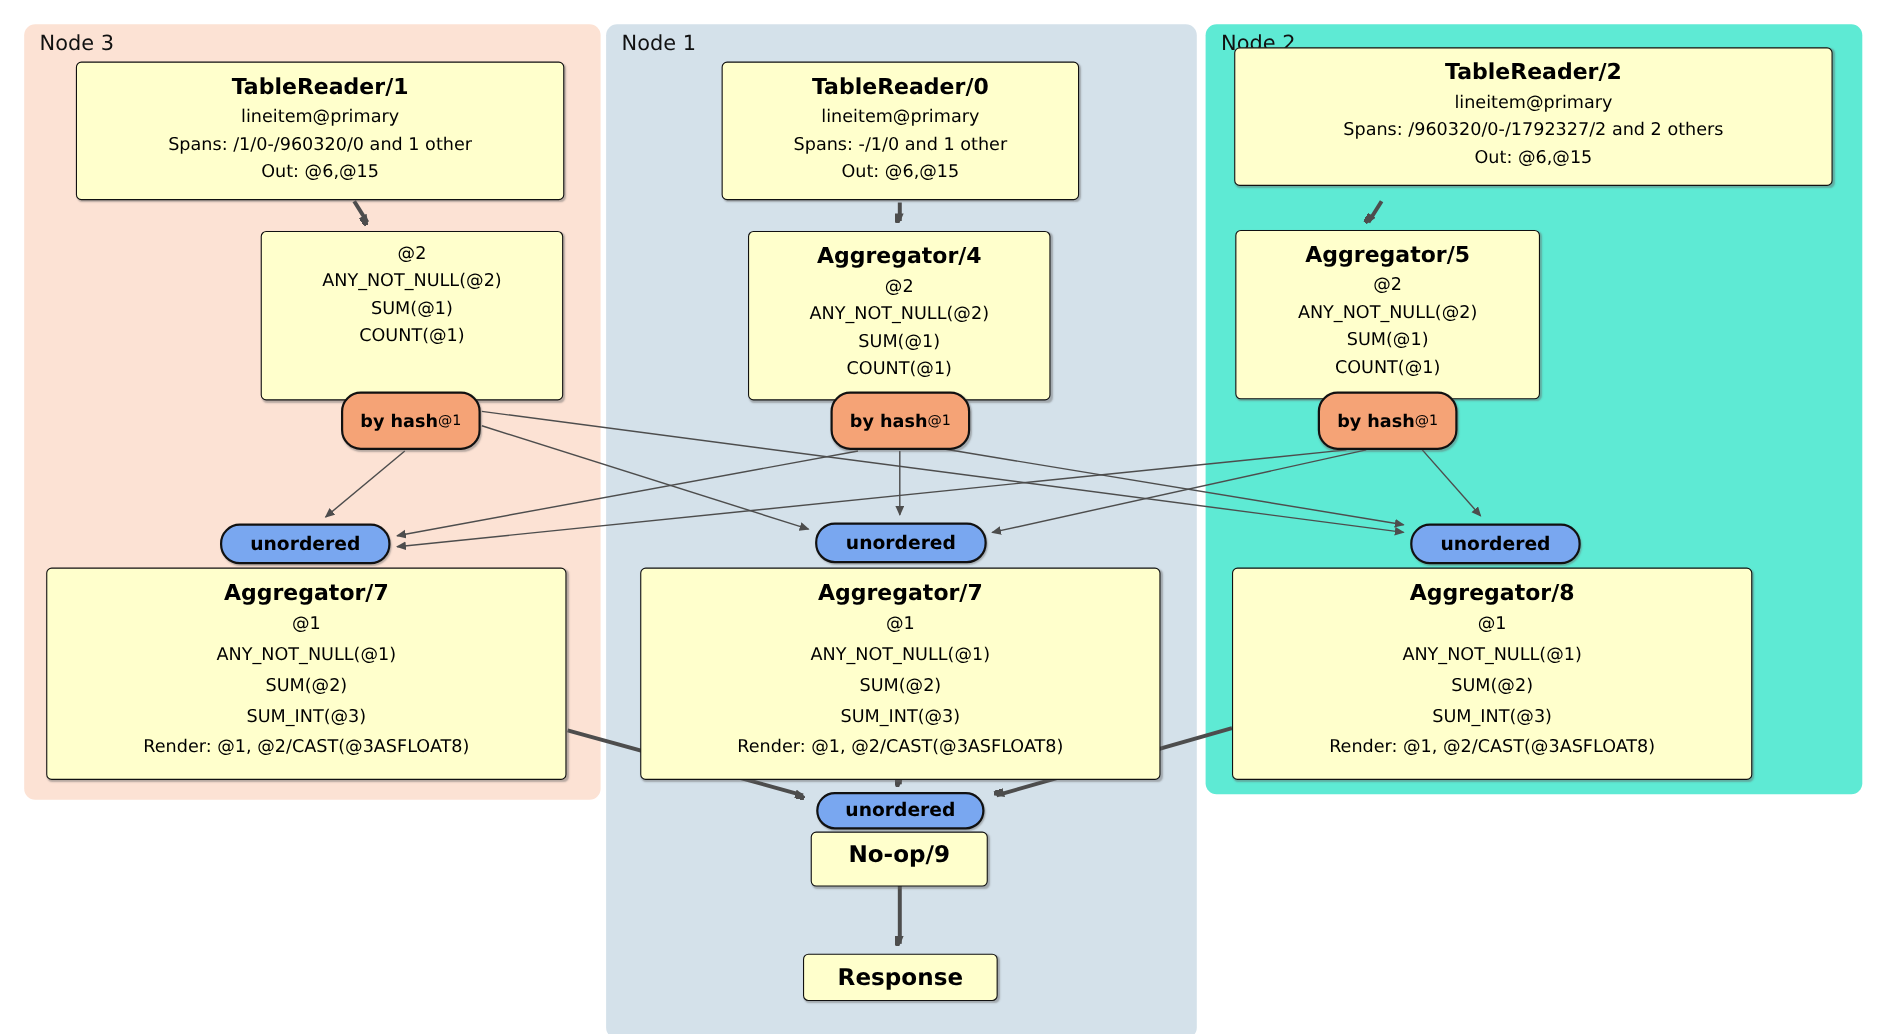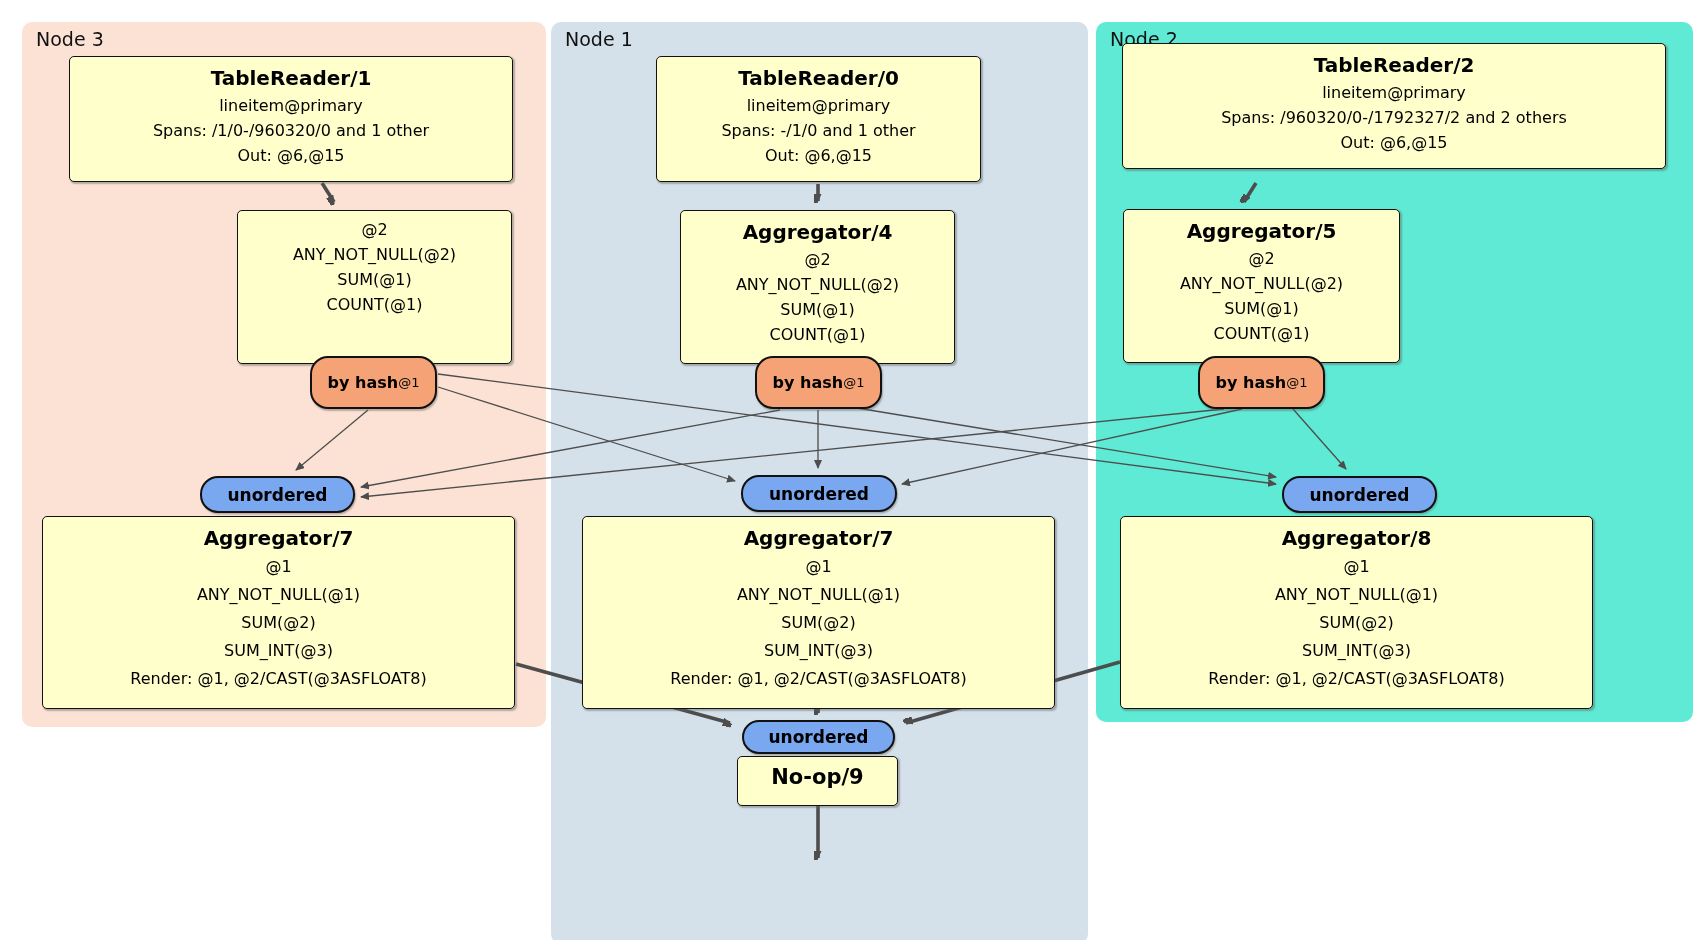--- a/index.html
+++ b/index.html
@@ -170,14 +170,17 @@
     <div class="bl">SUM_INT(@3)</div>
     <div class="bl">Render: @1, @2/CAST(@3ASFLOAT8)</div>
   </div>
 
   <div class="pill uno" style="left:742px;top:708px;width:153px;height:34px">
     <div class="pu">unordered</div>
   </div>
   <div class="box small" style="left:737px;top:744px;width:161px;height:50px">
     <div class="bt">No-op/9</div>
   </div>
+  <div class="box small" style="left:730px;top:855px;width:177px;height:43px">
+    <div class="bt">Response</div>
+  </div>
 
 </div>
 
 </body></html>

